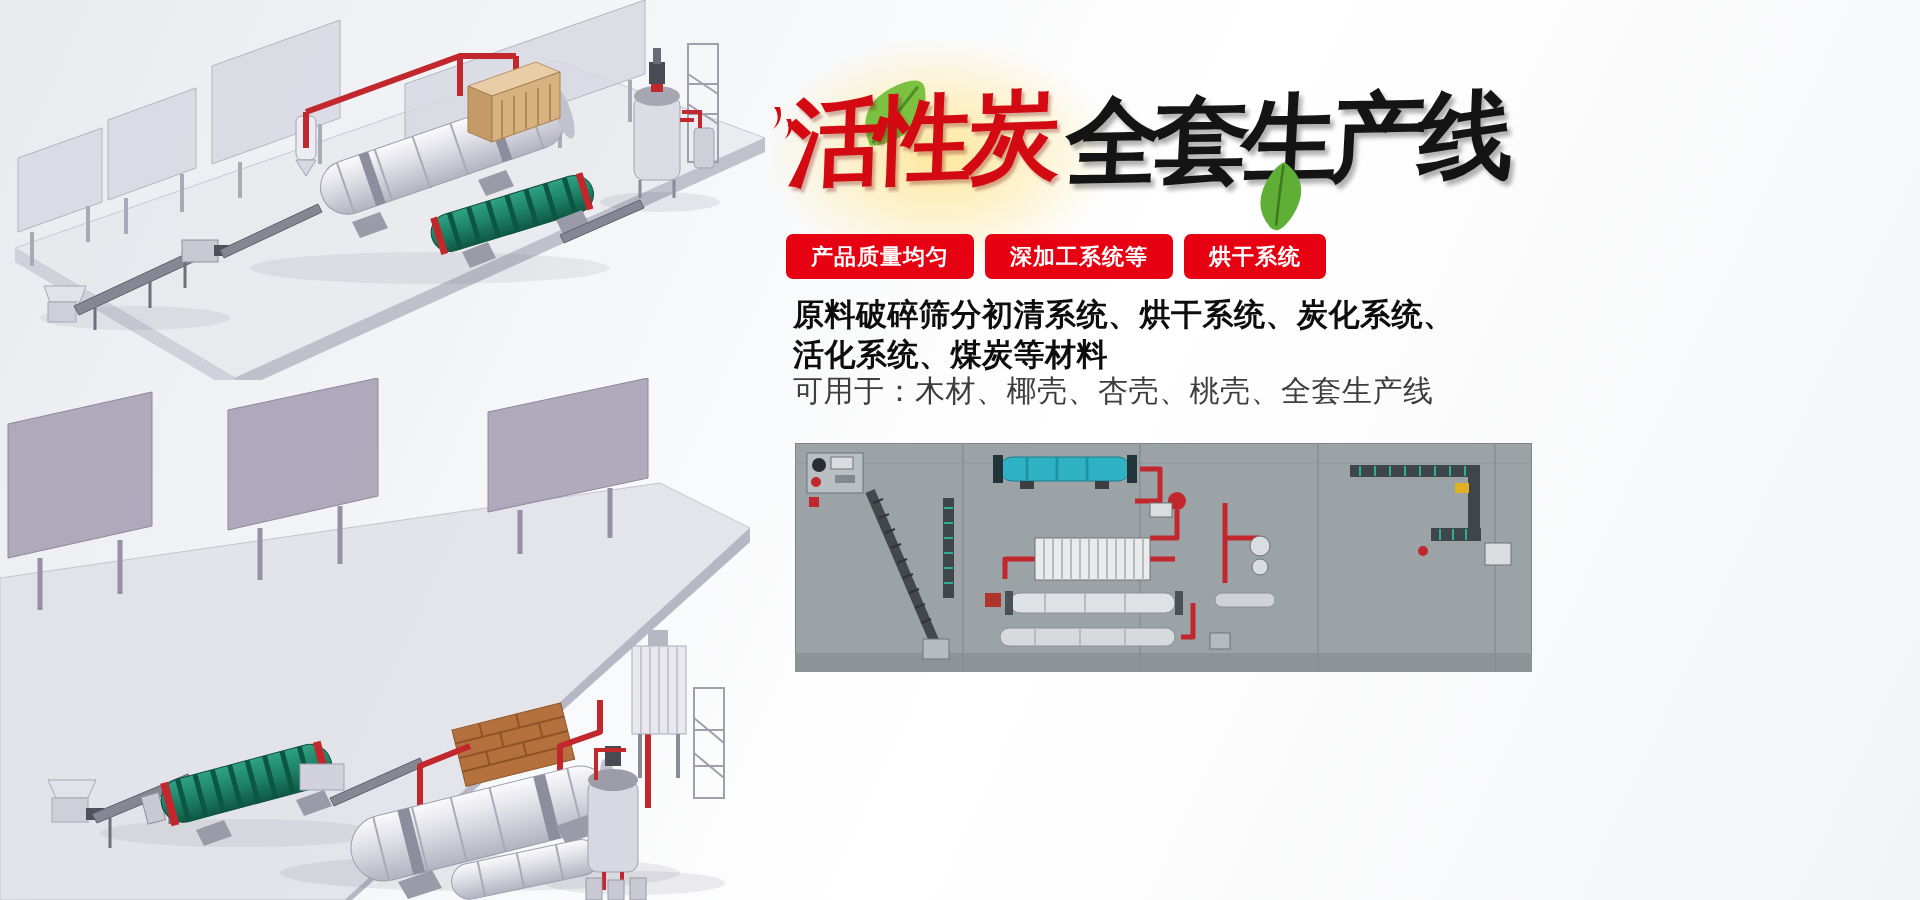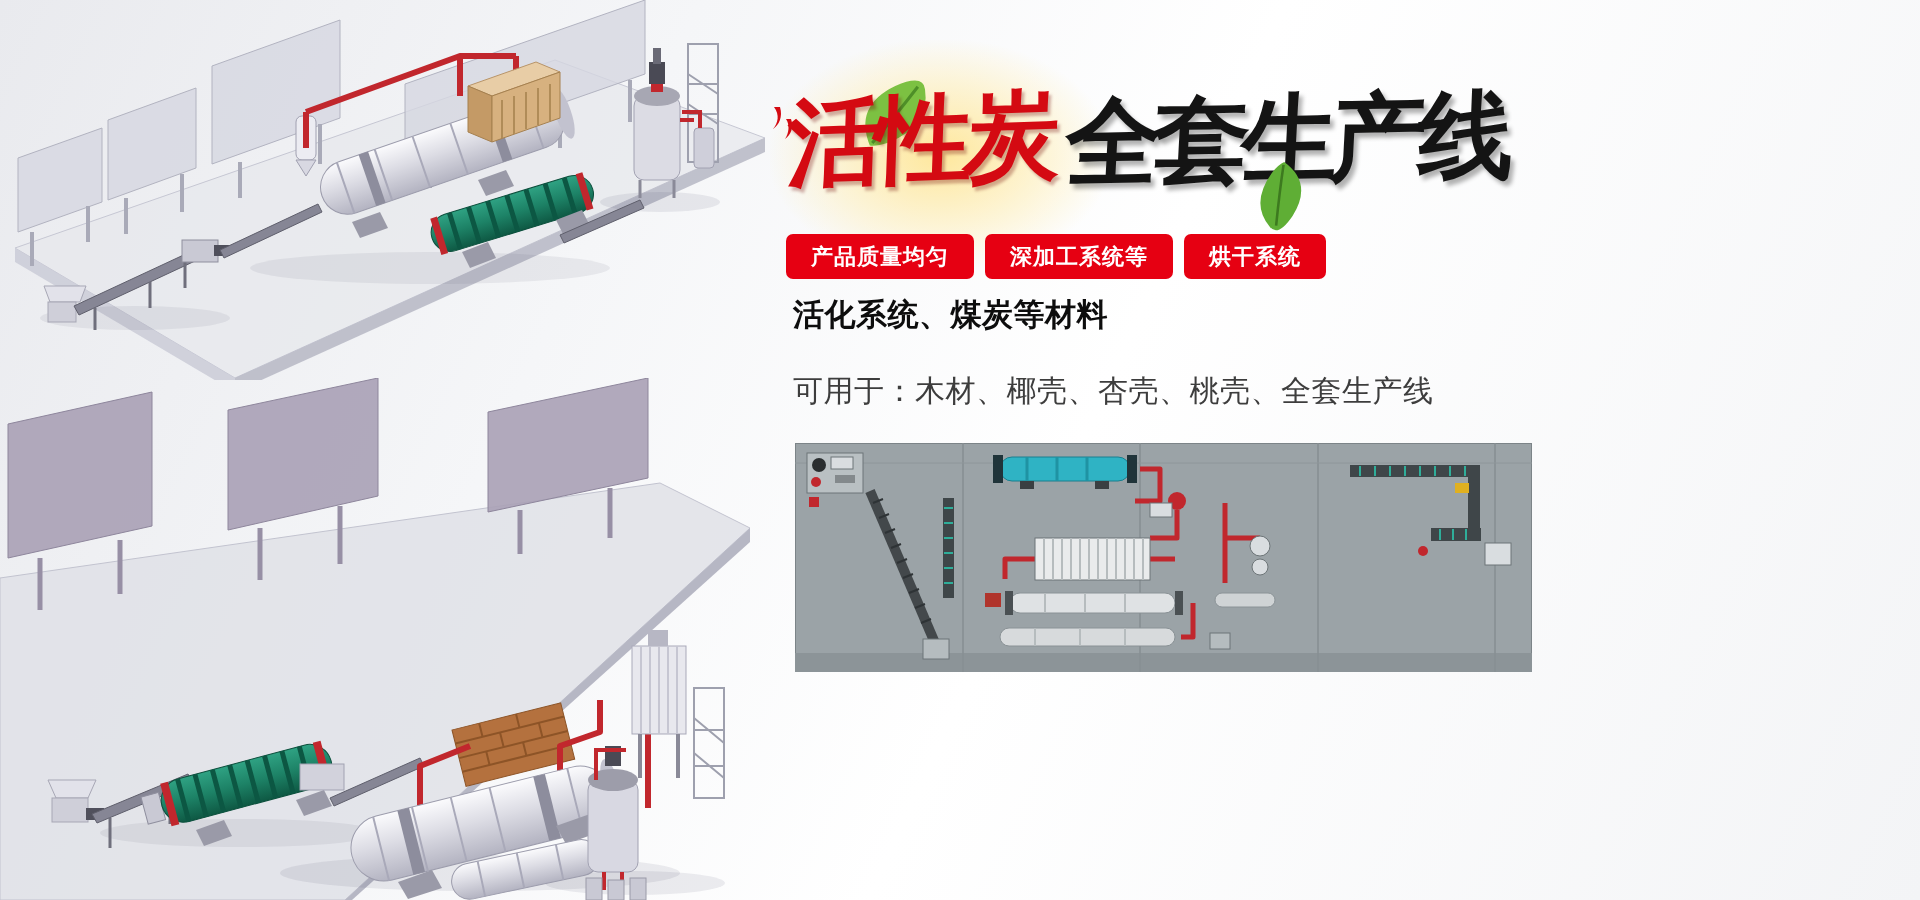--- a/index.html
+++ b/index.html
@@ -294,20 +294,21 @@
     <path d="M4,33 Q22,22 44,7" stroke="#3d7a1f" stroke-width="2" fill="none"></path>
   </svg>
 
   <div class="badges">
     <div class="badge">产品质量均匀</div>
     <div class="badge">深加工系统等</div>
     <div class="badge">烘干系统</div>
   </div>
 
   <div class="desc">
+    <div>原料破碎筛分初清系统、烘干系统、炭化系统、</div>
     <div>活化系统、煤炭等材料</div>
   </div>
   <div class="apps">可用于：木材、椰壳、杏壳、桃壳、全套生产线</div>
 
   <svg class="schematic" viewBox="0 0 737 229" xmlns="http://www.w3.org/2000/svg">
     <g>
       <rect x="0" y="0" width="737" height="229" fill="#9ba3a7" stroke="#7c8488" stroke-width="2"></rect>
       <rect x="0" y="210" width="737" height="19" fill="#8c9498"></rect>
       <path d="M168,0 V229 M345,0 V229 M523,0 V229 M700,0 V229" stroke="#868e92" stroke-width="1.5"></path>
       <path d="M0,20 H737" stroke="#8e969a" stroke-width="1"></path>

